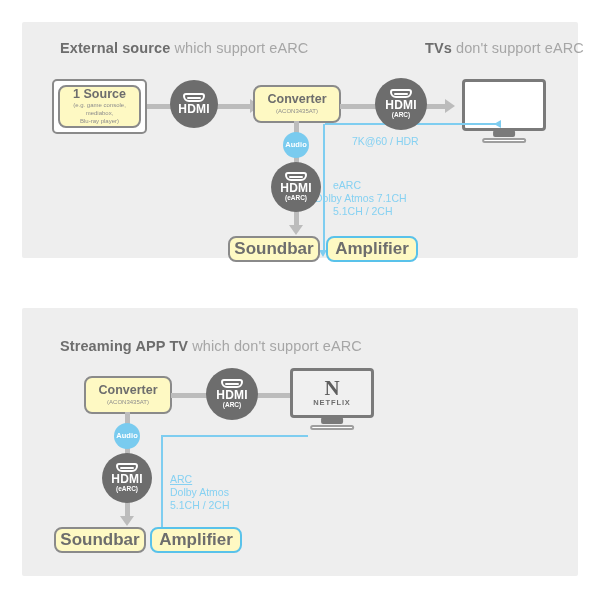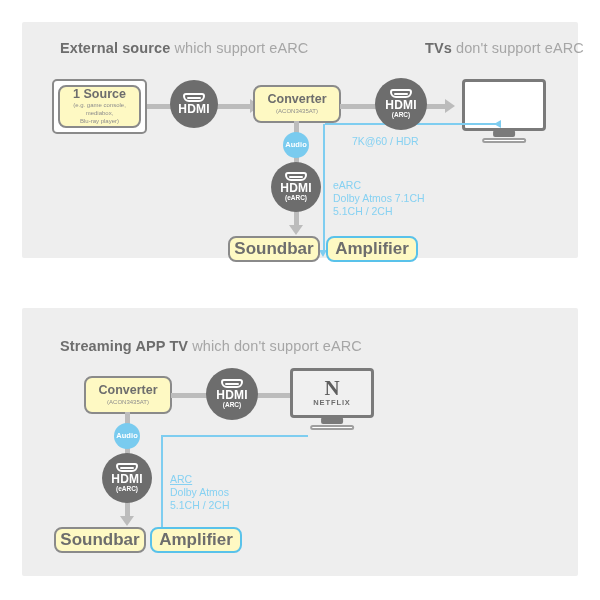--- a/index.html
+++ b/index.html
@@ -248,21 +248,21 @@
       </div>
 
       <div class="bline v" style="left:301px; top:102px; height:128px;"></div>
       <div class="bline h" style="left:303px; top:101px; width:176px;"></div>
       <div class="barrow" style="left:472px; top:98px; transform:rotate(0deg);"></div>
       <div class="barrow down" style="left:297px; top:228px;"></div>
 
       <div class="bluetext" style="left:330px; top:113px;">7K@60 / HDR</div>
 
       <div class="bluetext" style="left:311px; top:157px;">eARC</div>
-      <div class="bluetext" style="left:311px; top:170px;">Dolby Atmos 7.1CH</div>
+      <div class="bluetext" style="left:293px; top:170px;">Dolby Atmos 7.1CH</div>
       <div class="bluetext" style="left:311px; top:183px;">5.1CH / 2CH</div>
 
       <div class="gline v" style="left:272px; top:99px; height:46px;"></div>
 
       <div class="badge audio" style="left:261px; top:110px; width:26px; height:26px;">
         <div class="lbl">Audio</div>
       </div>
 
       <div class="badge" style="left:249px; top:140px; width:50px; height:50px;">
         <div class="plug"></div>

